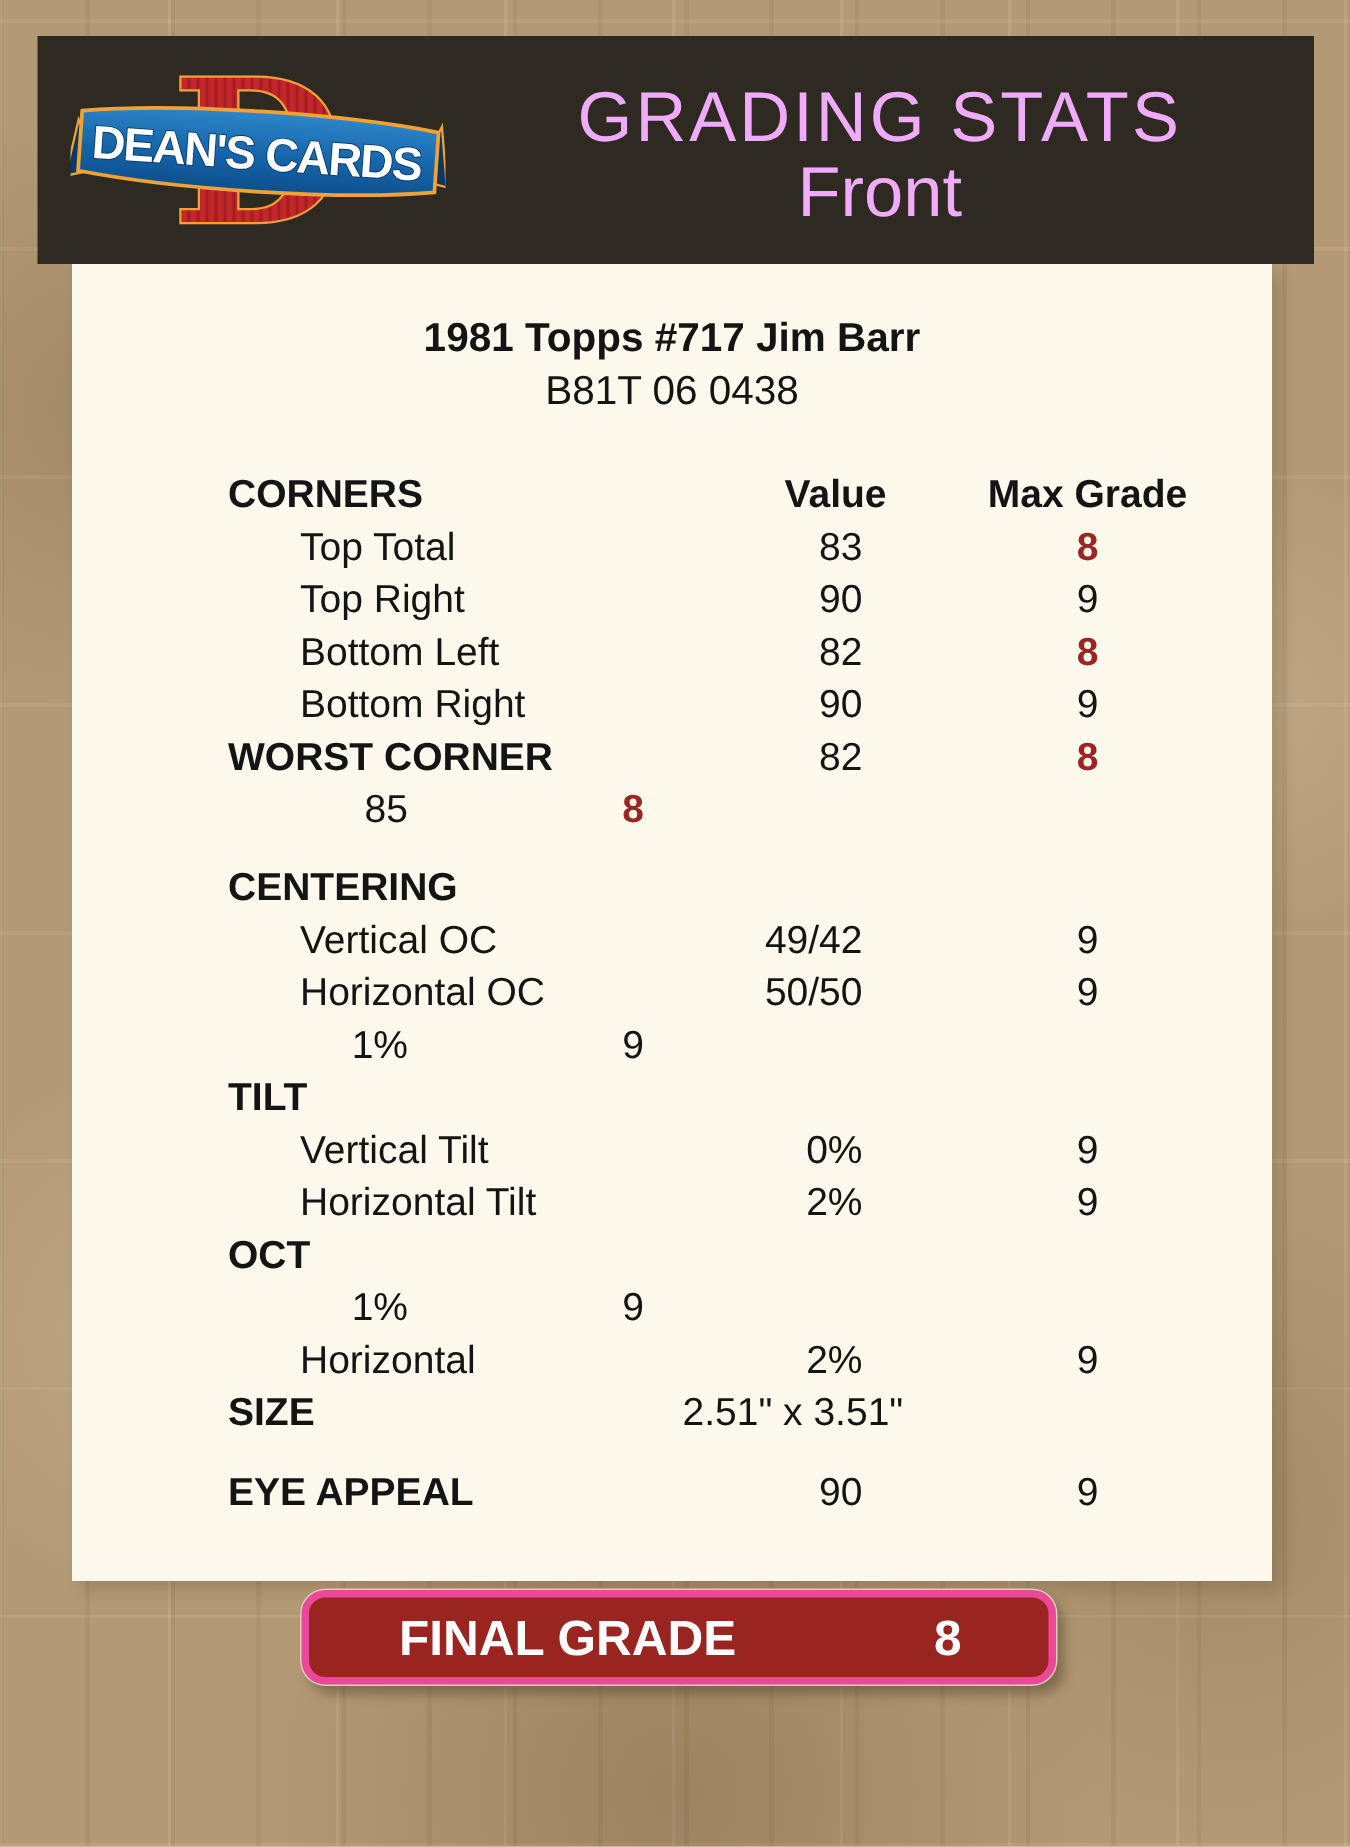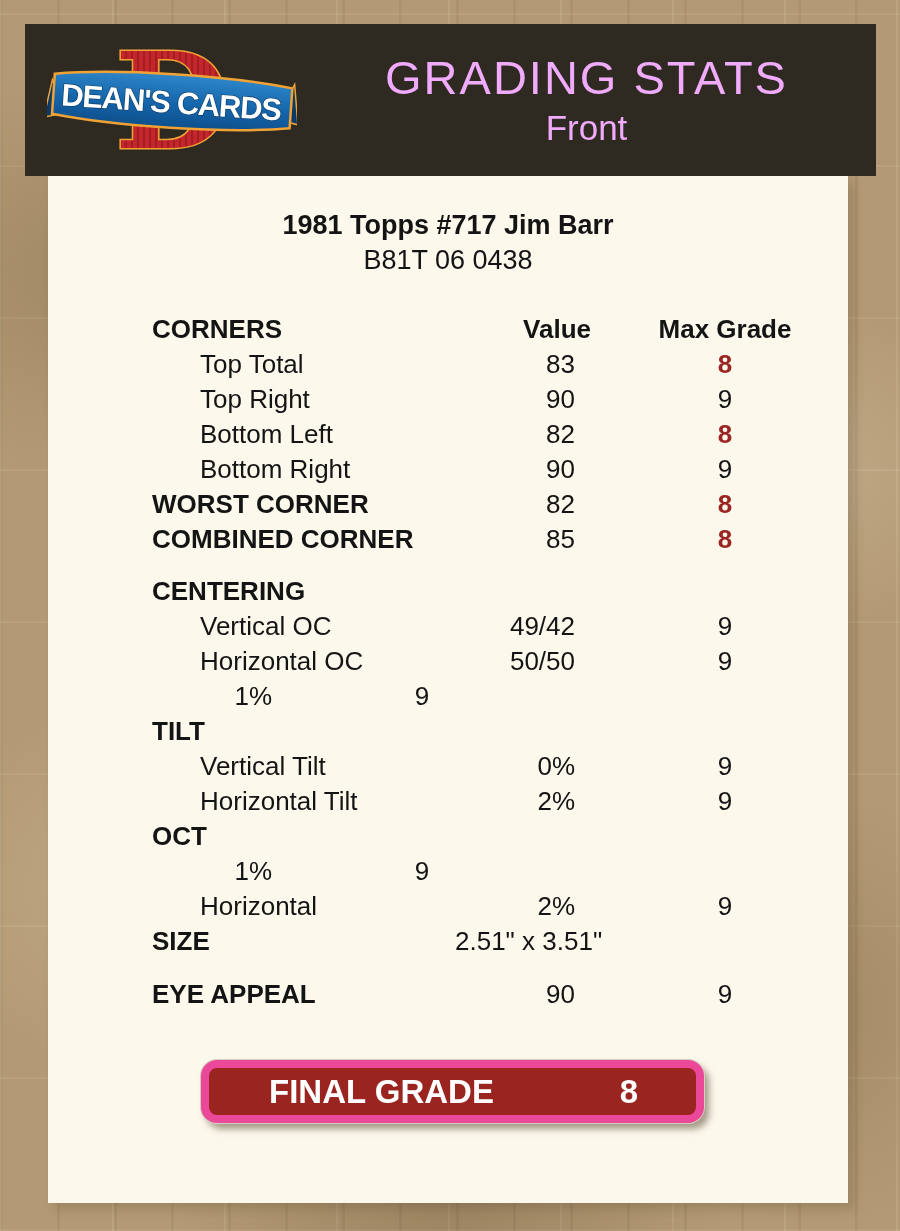--- a/index.html
+++ b/index.html
@@ -38,26 +38,26 @@
   }
   .header-titles {
     position: absolute; left: 272px; right: 0; top: 0; bottom: 0;
     display: flex; flex-direction: column; justify-content: center; align-items: center;
     color: #f0abfc; text-align: center;
   }
   .header-title {
     font-size: 47px; font-weight: 400; letter-spacing: 2px; line-height: 56px;
   }
   .header-subtitle {
-    font-size: 35px; font-weight: 400; line-height: 44px;
+    font-size: 47px; font-weight: 400; line-height: 44px;
   }
   
   .card {
     position: absolute; left: 48px; top: 176px;
-    width: 800px; height: 1027px;
+    width: 800px; height: 878px;
     background: #fcf8ec;
     z-index: 2;
     color: #141414;
     box-shadow: 6px 6px 10px rgba(60,45,25,0.18);
   }
   .card-title {
     margin-top: 32px; text-align: center;
     font-size: 27px; font-weight: bold; line-height: 34px;
   }
   .card-serial {
@@ -77,21 +77,21 @@
   .bold-label .lbl { font-weight: bold; }
   .indent .lbl { padding-left: 48px; }
   .max.red { color: #9a2522; font-weight: bold; }
   .gap-top { margin-top: 17px; }
   .gap-top-lg { margin-top: 18px; }
   
   .final-grade {
     position: absolute; left: 153px; top: 884px;
     width: 503px; height: 63px;
     background: #9a2420;
-    border: 8px solid #ec4899;
+    border: 5px solid #ec4899;
     border-radius: 16px;
     box-shadow: 0 0 0 1px #d6cfc0, 5px 6px 7px rgba(90,75,50,0.55);
     display: flex; align-items: center; justify-content: space-between;
     padding: 0 58px 0 60px;
     color: #ffffff; font-size: 33px; font-weight: bold;
     cursor: pointer;
   }
 </style>
 </head>
 <body>
@@ -159,21 +159,20 @@
       <span class="lbl">Bottom Right</span>
       <span class="val">90</span>
       <span class="max">9</span>
     </div>
     <div class="row bold-label">
       <span class="lbl">WORST CORNER</span>
       <span class="val">82</span>
       <span class="max red">8</span>
     </div>
     <div class="row bold-label">
-      <span class="lbl">COMBINED CORNER</span>
       <span class="val">85</span>
       <span class="max red">8</span>
     </div>
 
     <div class="row bold-label gap-top">
       <span class="lbl">CENTERING</span>
       <span class="val"></span>
       <span class="max"></span>
     </div>
     <div class="row indent">

